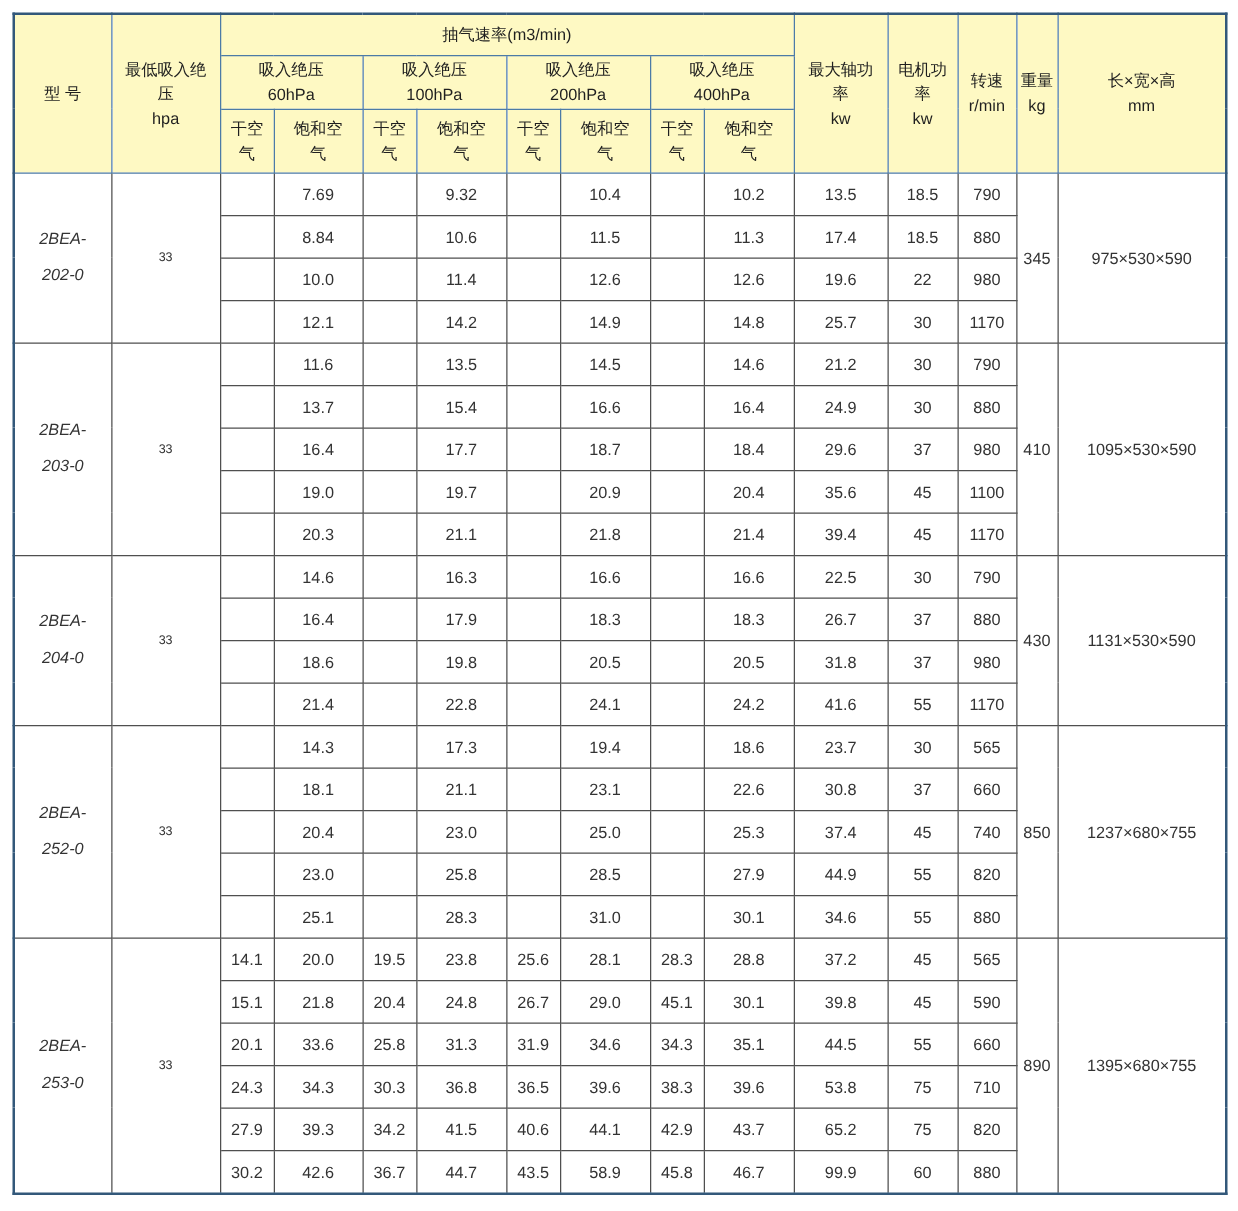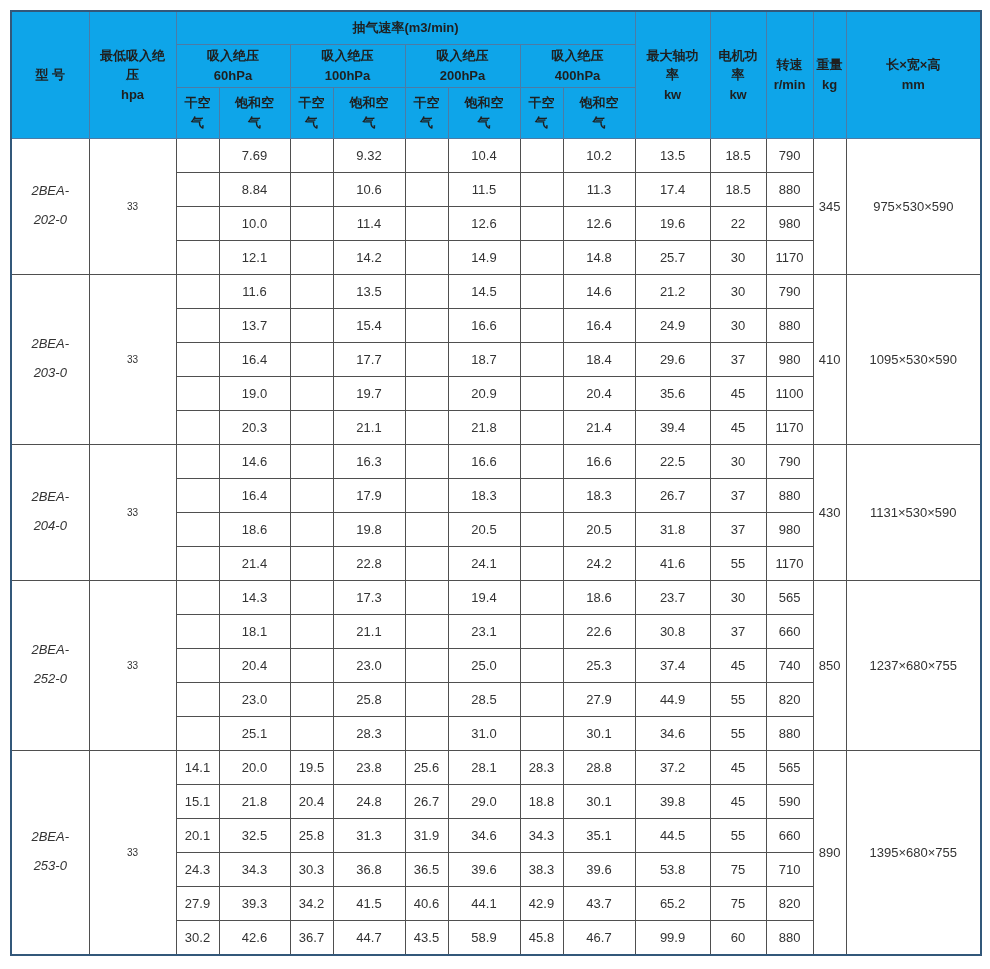--- a/index.html
+++ b/index.html
@@ -11,24 +11,24 @@
     width:970px;
     border:2px solid #33587a;
   }
   .spec th,.spec td{
     text-align:center;
     vertical-align:middle;
     overflow:hidden;
     padding:0 1px;
   }
   .spec thead th{
-    background:#0ea5e9;
+    background:#fef9c3;
     border:1px solid #4c7ba6;
     color:#1f1f1f;
-    font-weight:bold;
+    font-weight:normal;
     font-size:13px;
     white-space:pre-line;
     line-height:1.5;
   }
   .spec thead tr.h1{height:33px;}
   .spec thead tr.h2{height:43px;}
   .spec thead tr.h3{height:51px;padding-left:40px;}
   .spec tbody td{
     background:#ffffff;
     border:1px solid #4f4f4f;
@@ -384,29 +384,29 @@
           <td rowspan="6">890</td>
           <td rowspan="6">1395×680×755</td>
         </tr>
         <tr>
           <td>15.1</td>
           <td>21.8</td>
           <td>20.4</td>
           <td>24.8</td>
           <td>26.7</td>
           <td>29.0</td>
-          <td>18.8</td>
+          <td>45.1</td>
           <td>30.1</td>
           <td>39.8</td>
           <td>45</td>
           <td>590</td>
         </tr>
         <tr>
           <td>20.1</td>
-          <td>32.5</td>
+          <td>33.6</td>
           <td>25.8</td>
           <td>31.3</td>
           <td>31.9</td>
           <td>34.6</td>
           <td>34.3</td>
           <td>35.1</td>
           <td>44.5</td>
           <td>55</td>
           <td>660</td>
         </tr>

